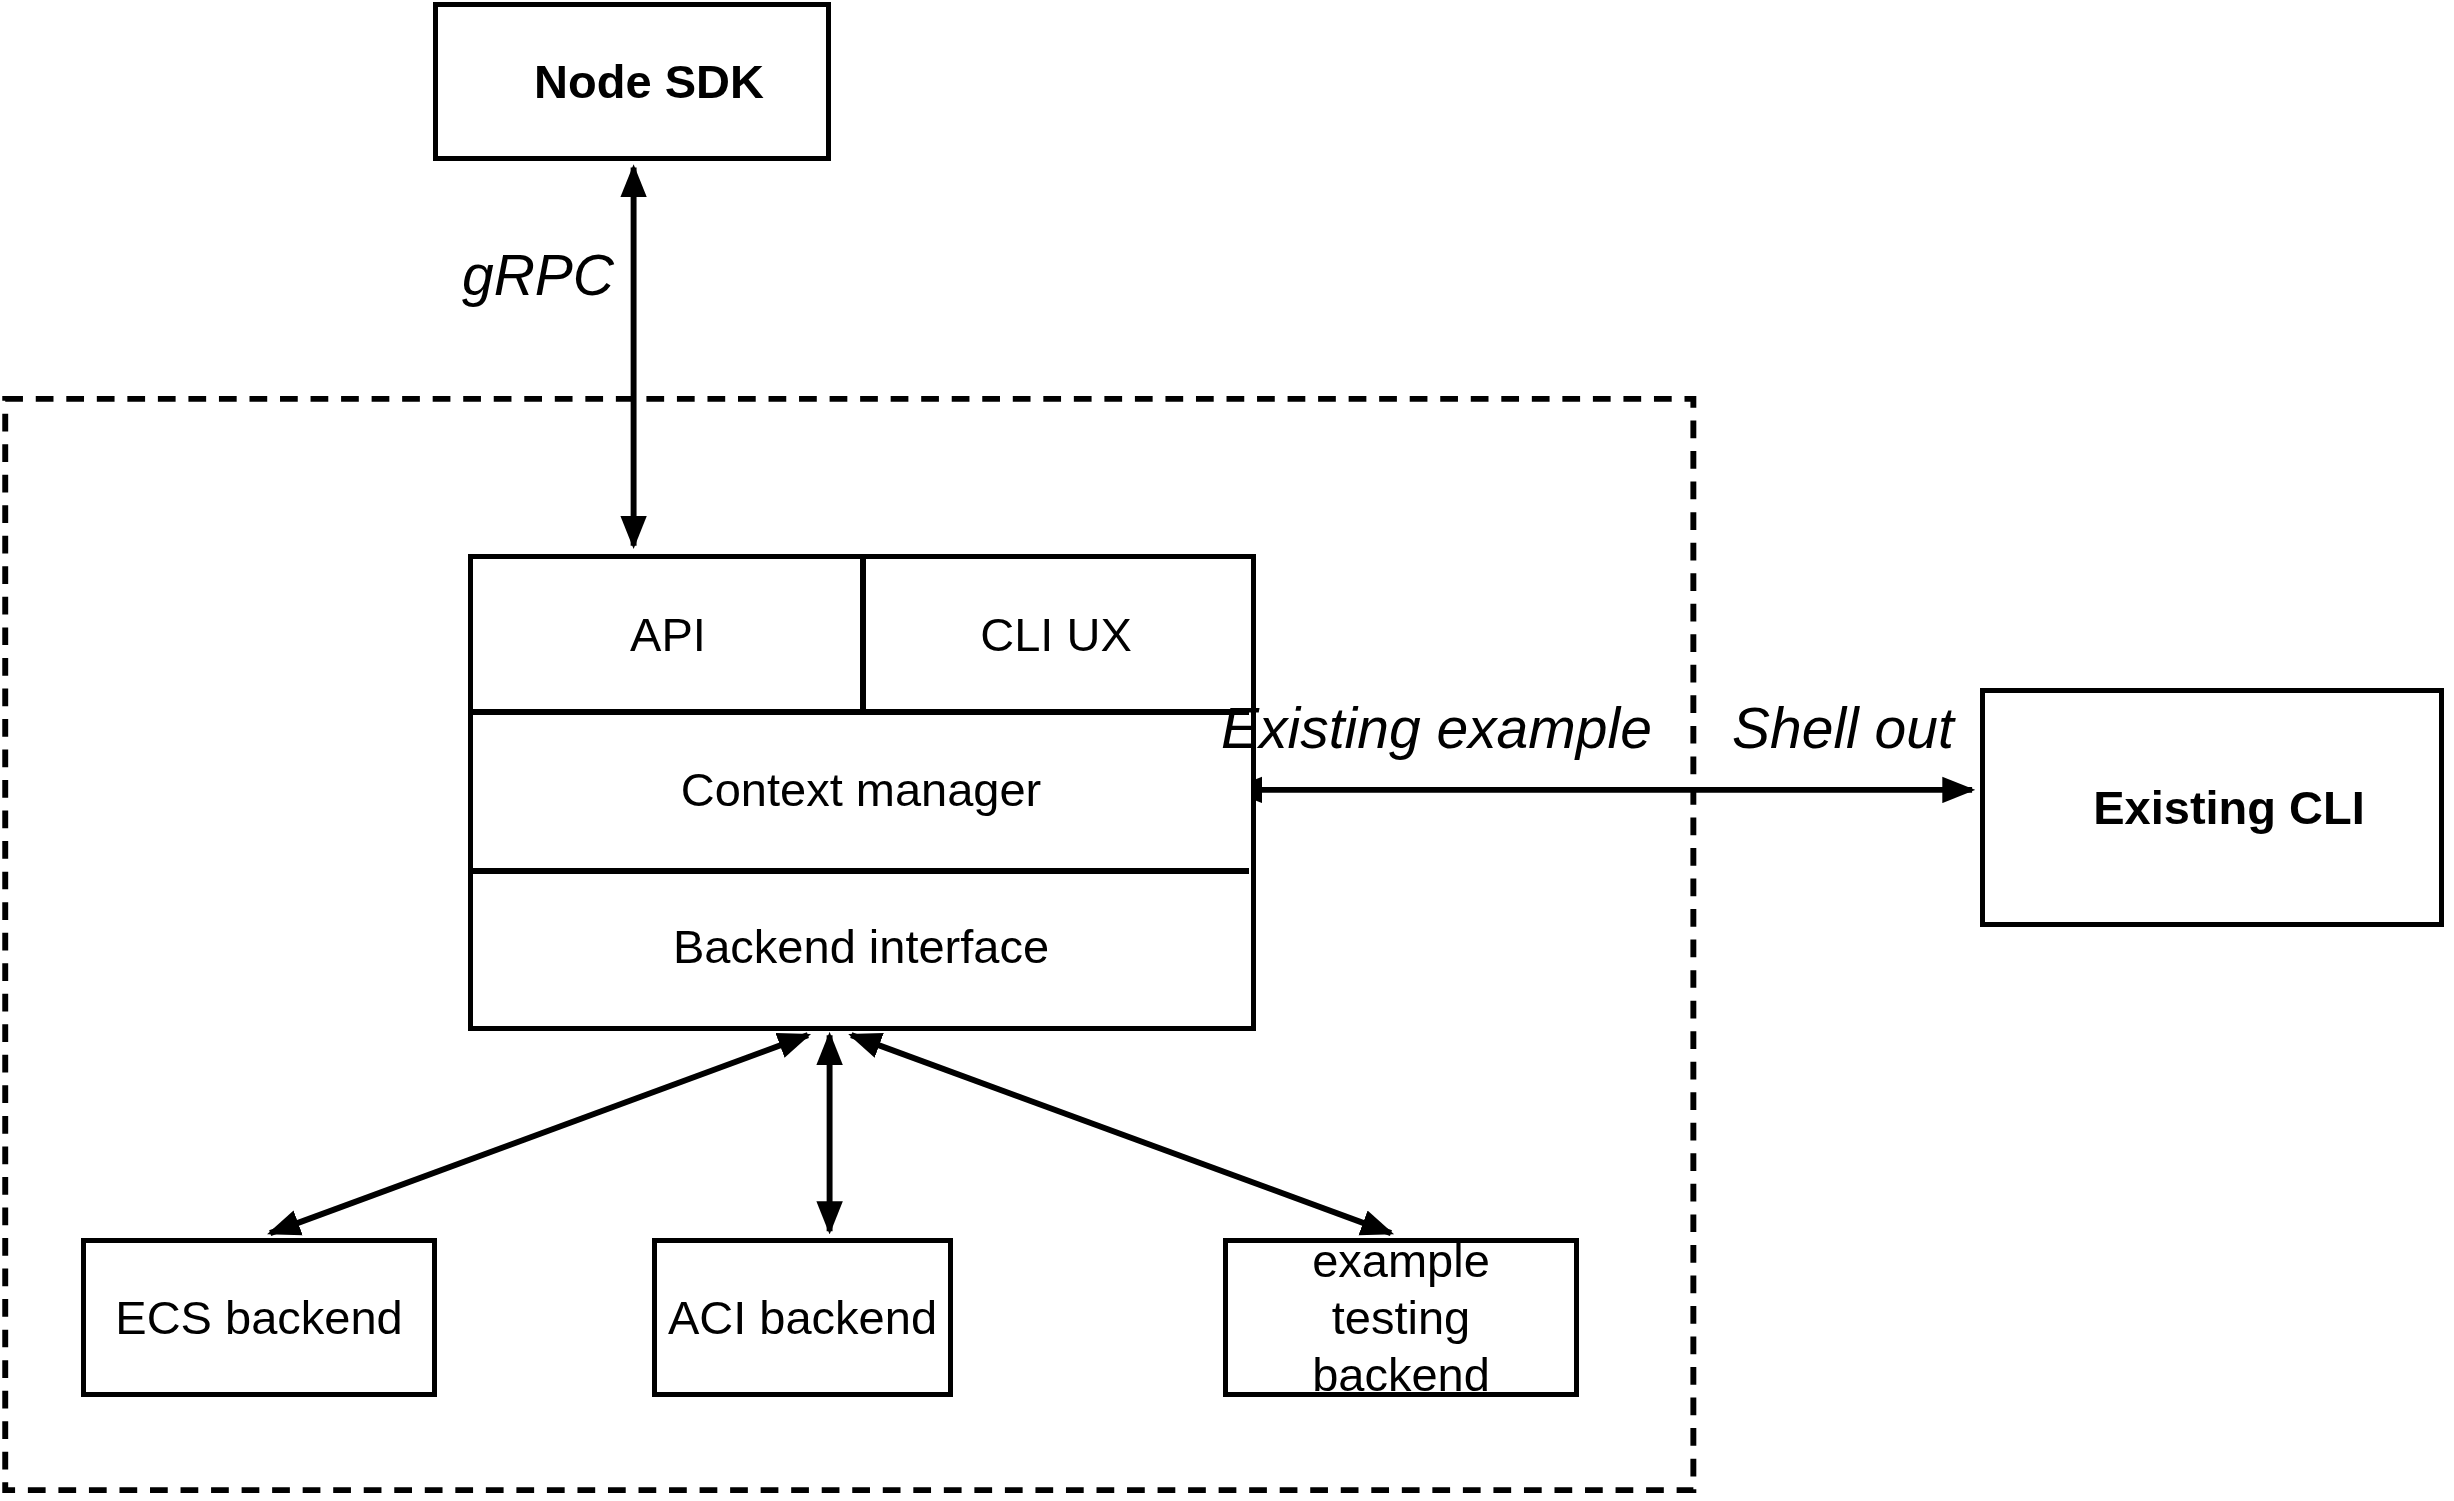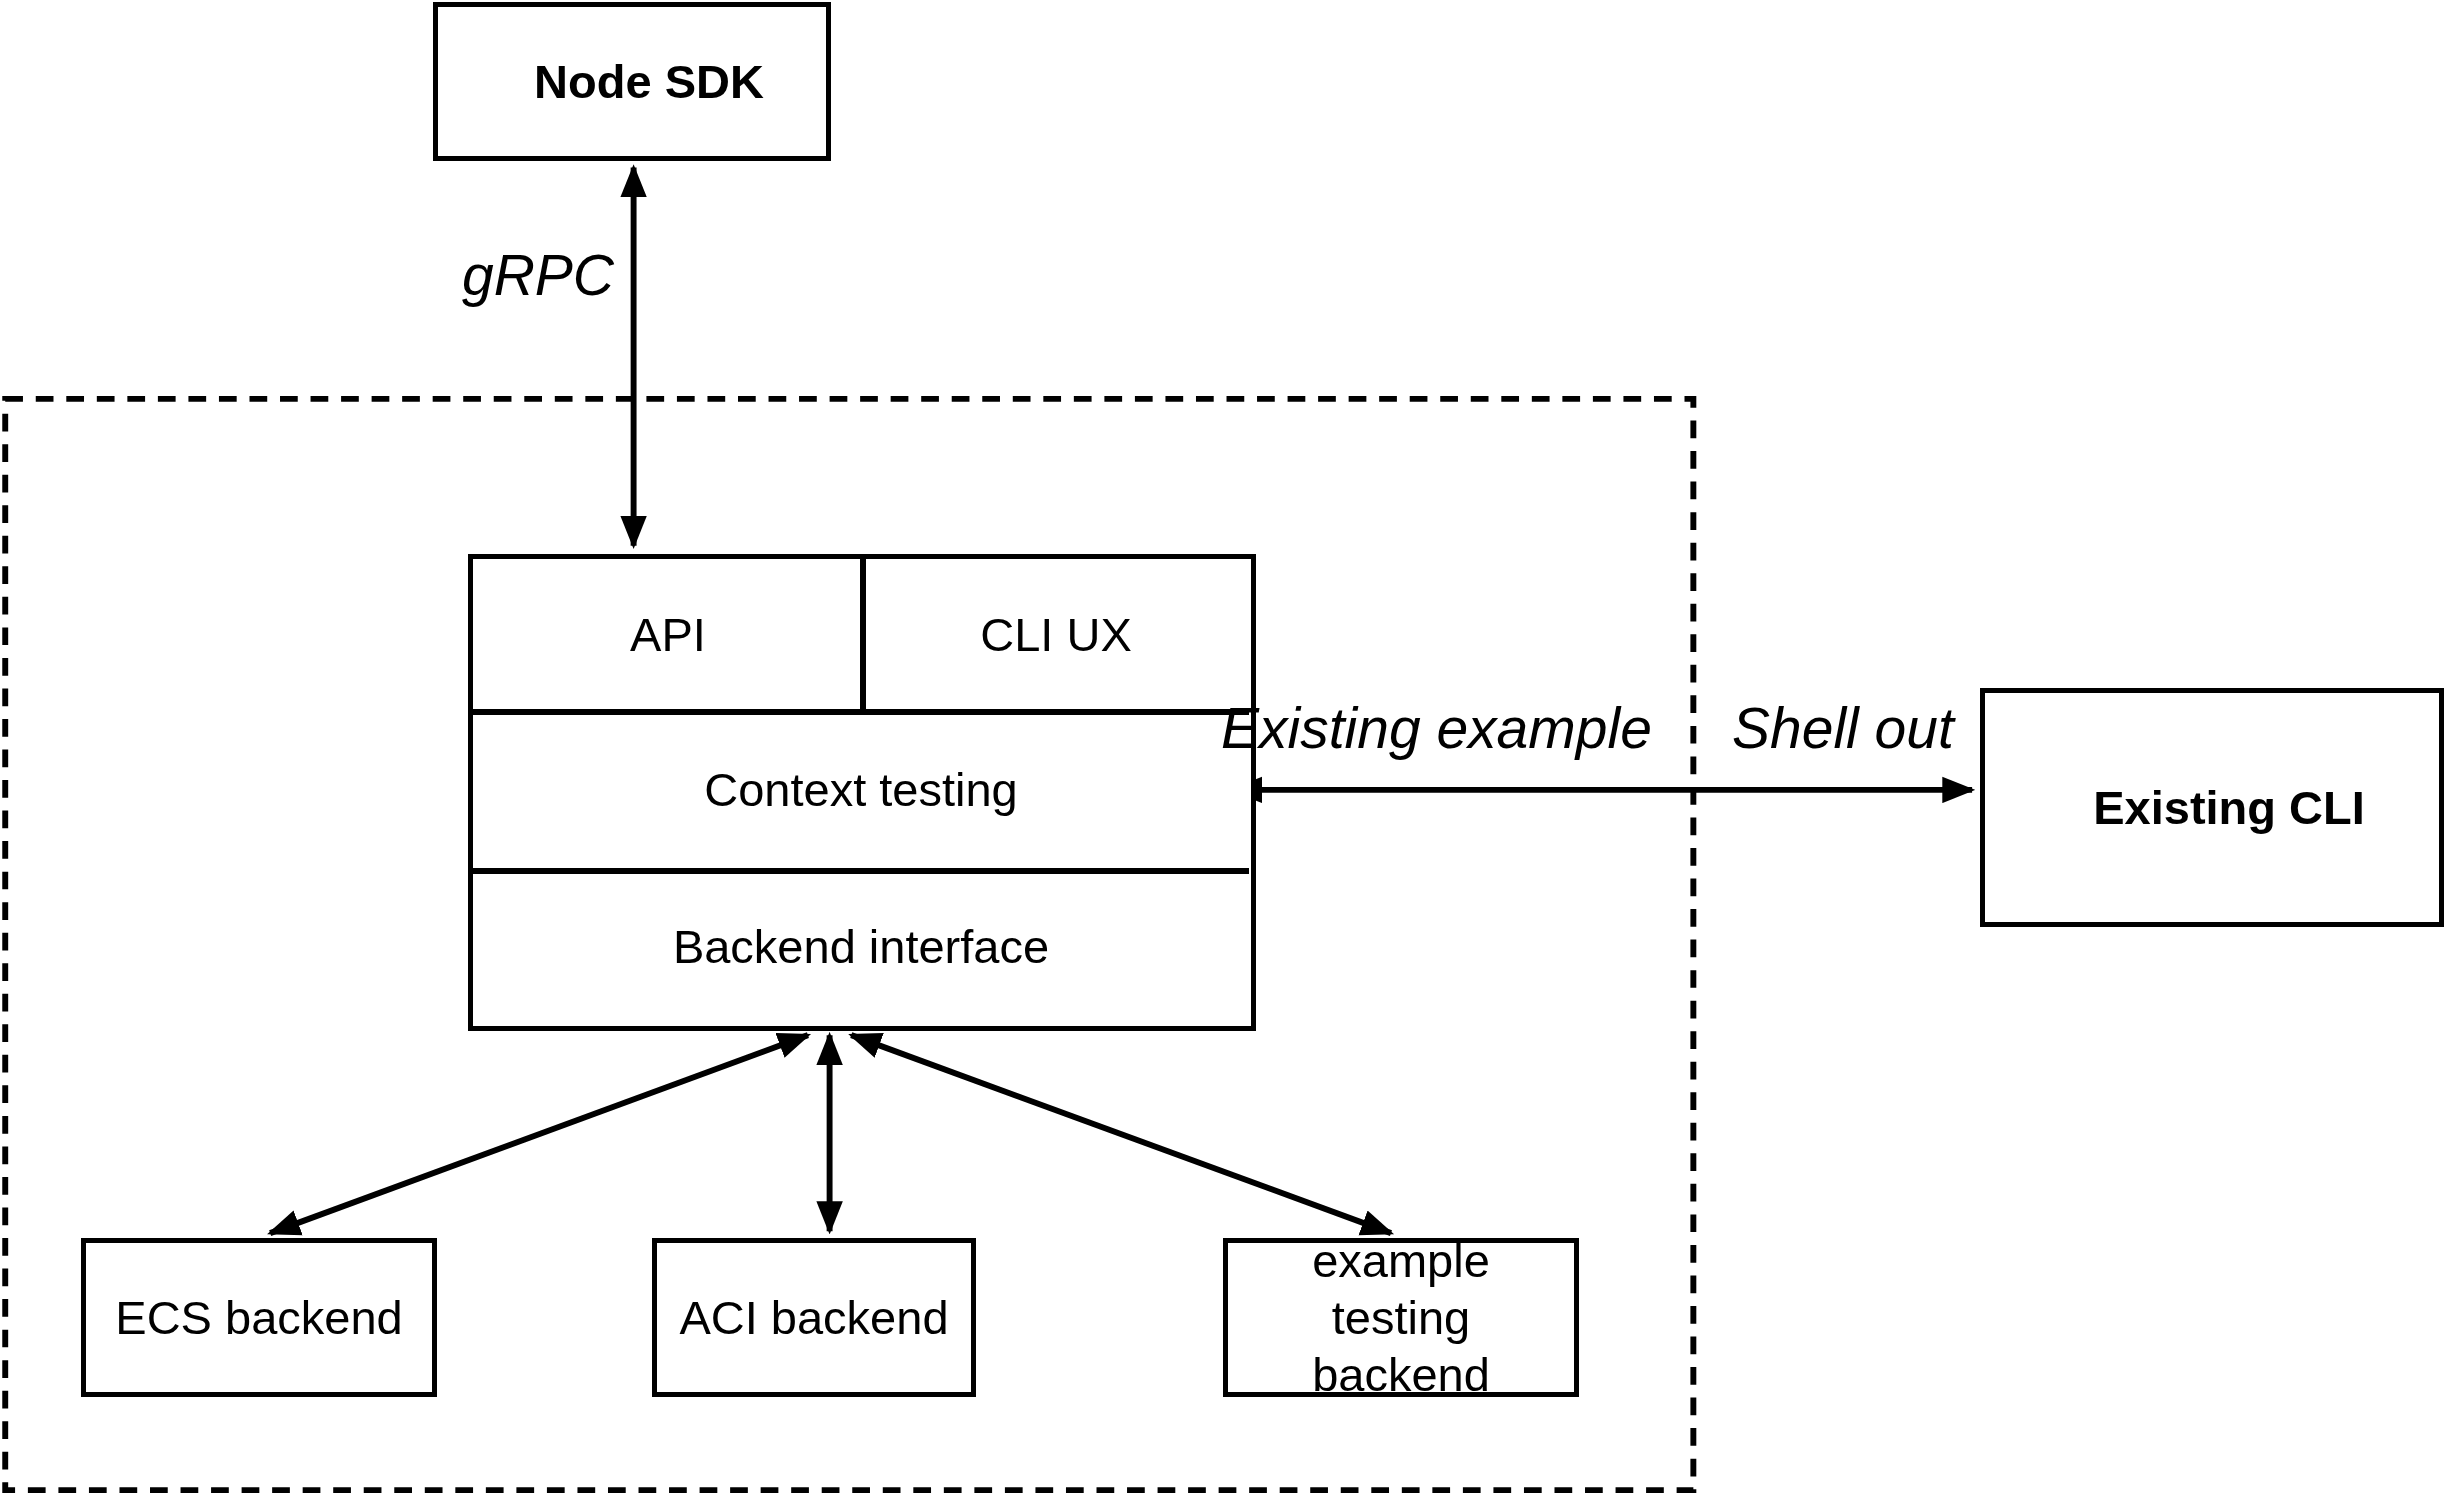--- a/index.html
+++ b/index.html
@@ -33,21 +33,21 @@
     justify-content: center;
     text-align: center;
     font-size: 47px;
     line-height: 57px;
   }
   .bold { font-weight: bold; padding-left: 34px; }
 
   .node-sdk-box      { left: 433px; top: 2px;    width: 398px; height: 159px; }
   .existing-cli-box  { left: 1980px; top: 688px; width: 464px; height: 239px; }
   .ecs-box           { left: 81px;  top: 1238px; width: 356px; height: 159px; }
-  .aci-box           { left: 652px; top: 1238px; width: 324px; height: 159px; }
+  .aci-box           { left: 652px; top: 1238px; width: 301px; height: 159px; }
   .example-box       { left: 1223px; top: 1238px; width: 356px; height: 159px; padding: 0 17.7px; }
 
   .core-box {
     position: absolute;
     left: 436px; top: 554px; width: 788px; height: 477px;
     background: #ffffff;
     border: 5.9px solid #000000;
     box-sizing: border-box;
     margin-left: 32px;
   }
@@ -126,21 +126,21 @@
   <div class="core-box">
     <div class="core-cell cell-api">
       <span>API</span>
     </div>
     <div class="core-cell cell-cliux">
       <span>CLI UX</span>
     </div>
     <div class="vdiv"></div>
     <div class="hdiv hdiv-1"></div>
     <div class="core-cell cell-context">
-      <span>Context testing</span>
+      <span>Context manager</span>
     </div>
     <div class="hdiv hdiv-2"></div>
     <div class="core-cell cell-backend">
       <span>Backend interface</span>
     </div>
   </div>
 
   <div class="flabel existing-context-label">Existing example</div>
 
   <div class="flabel shell-out-label">Shell out</div>

